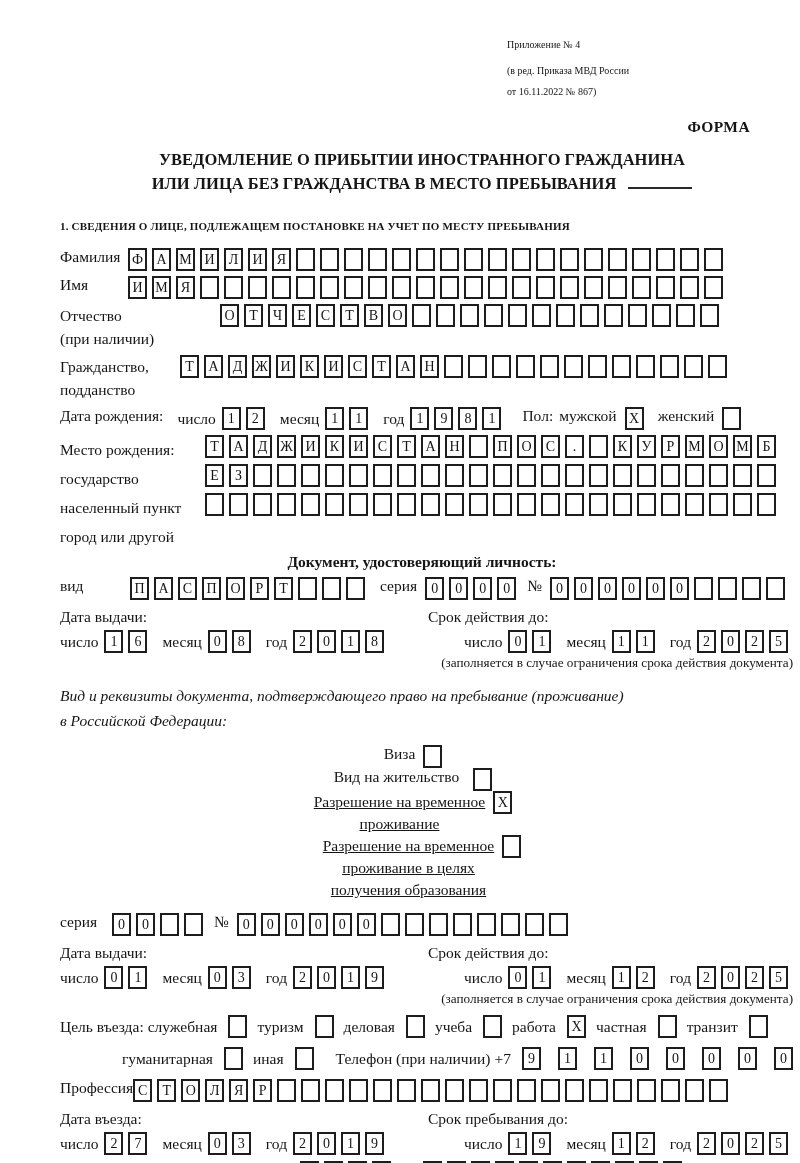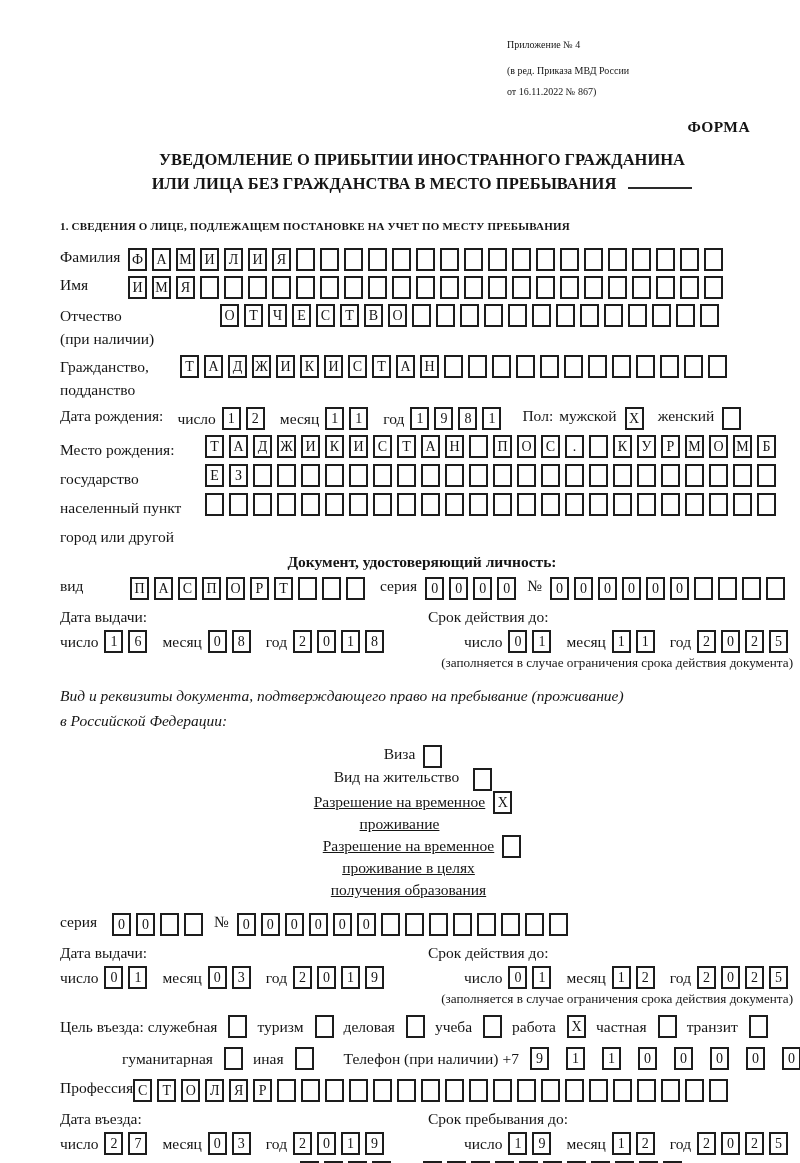--- a/index.html
+++ b/index.html
@@ -34,21 +34,21 @@
   .drow{display:flex;align-items:center;}
   .note{font-size:13.2px;text-align:right;margin:2px 0 8px 0;}
   .intro{line-height:25px;margin-top:4px;font-style:italic;}
   .permits{display:flex;align-items:center;margin:12px 0 12px 0;flex-direction:column;}
   .pitem{display:flex;align-items:flex-start;margin-right:18px;}
   .pitem .plines{text-align:center;line-height:22px;text-decoration:underline;}
   .purpose{display:flex;align-items:center;margin-bottom:9px;flex-wrap:nowrap;}
   .purpose .lbl{margin-right:4px;}
   .purpose .bx{margin-left:7px;margin-right:10px;}
   .indent62{margin-left:62px;}
-  .phonelbl{margin-left:20px;margin-right:14px;text-align:right;}
+  .phonelbl{margin-left:12px;margin-right:14px;text-align:right;}
   .mig{display:flex;align-items:center;margin:6px 0 8px 0;}
   .reps{display:flex;margin-top:6px;}
   .replabel{flex:0 0 112px;line-height:26px;}
   .reps .cells{margin-bottom:7px;}
   .mr14{margin-right:14px;} .mr8{margin-right:8px;} .ml16{margin-left:16px;}
 </style>
 </head>
 <body>
 
 <div class="page">

